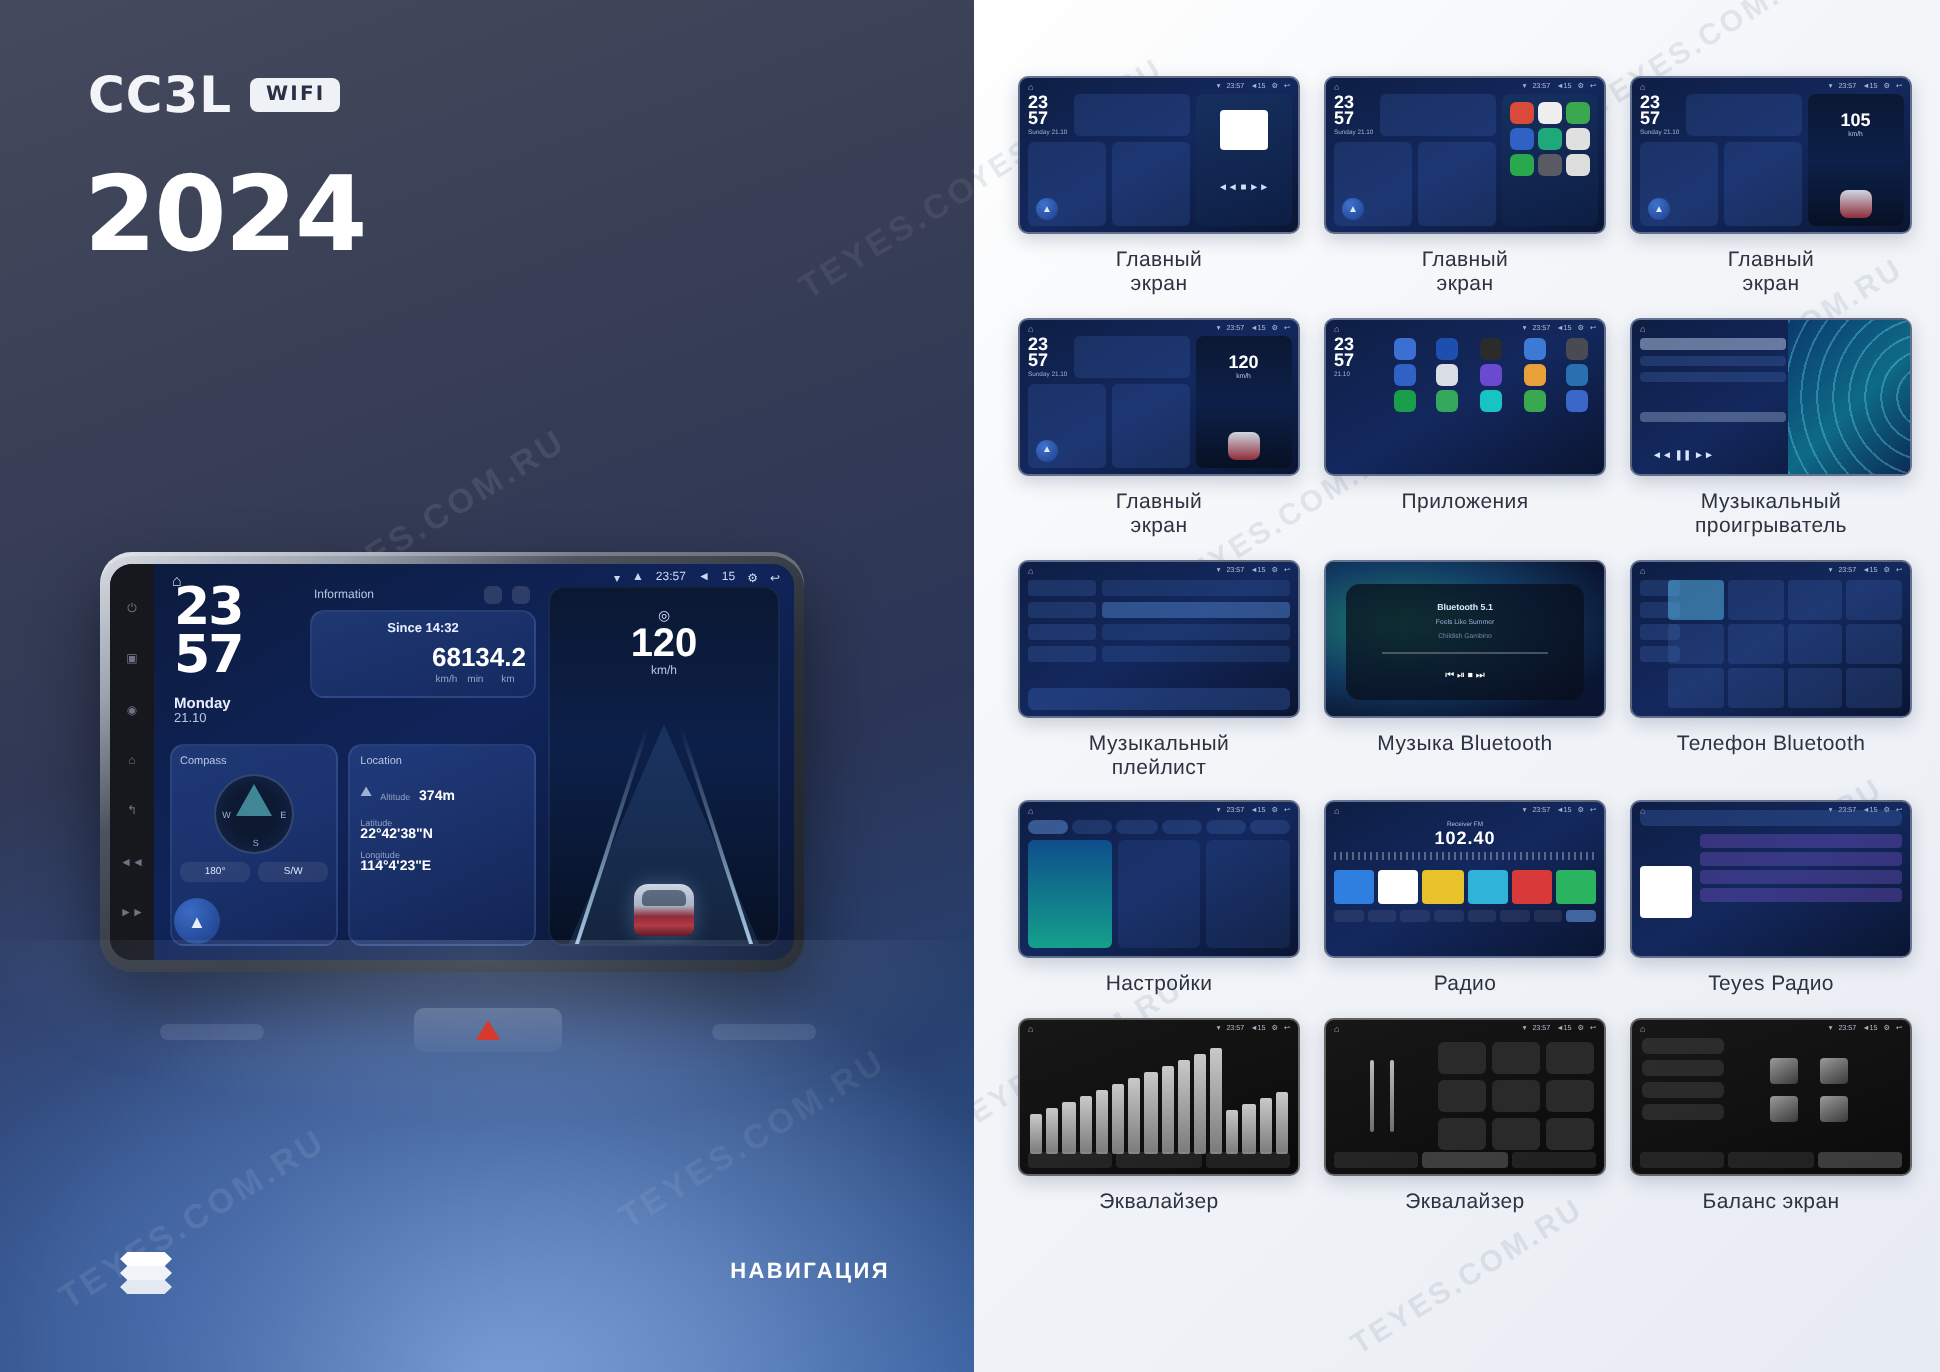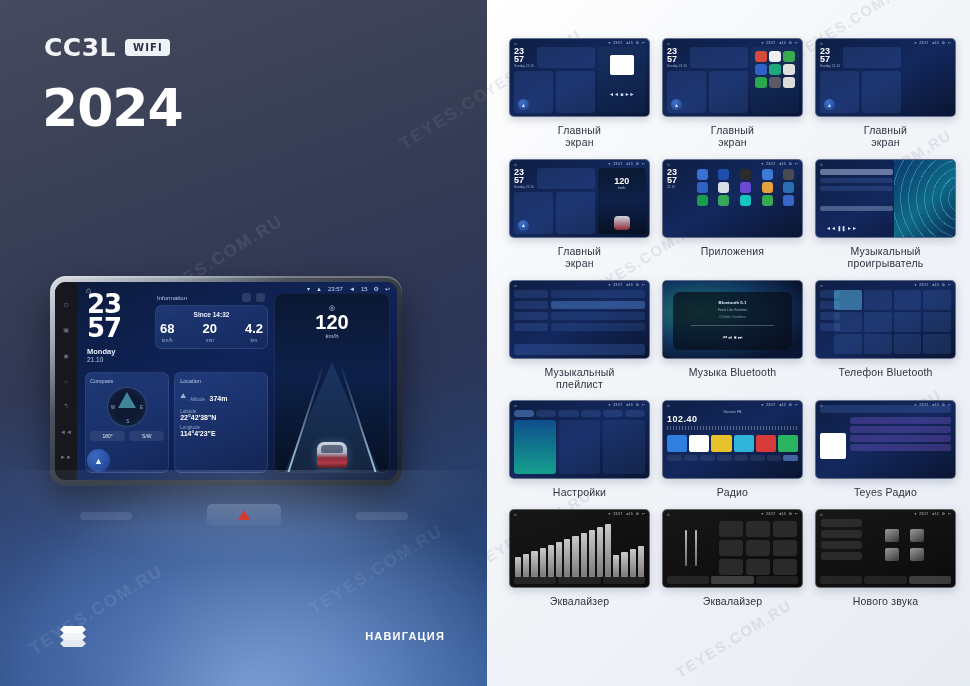--- a/index.html
+++ b/index.html
@@ -107,21 +107,21 @@
   .hu-info .cap .ic i {
     width: 9px; height: 9px; border-radius: 3px; background: rgba(255,255,255,.13);
     display: inline-block;
   }
   .card {
     background: linear-gradient(160deg, rgba(46,78,150,.55), rgba(26,47,102,.5));
     border: 1px solid rgba(140,175,235,.14); border-radius: 7px;
   }
   .hu-trip { padding: 5px 4px; }
   .hu-trip .since { color: #eaf0ff; font-size: 6.5px; text-align: center; font-weight: 600; margin-bottom: 4px; }
-  .hu-trip .vals { display: flex; justify-content: space-between; }
+  .hu-trip .vals { display: flex; justify-content: flex-end; }
   .hu-trip .vals div { text-align: center; }
   .hu-trip .v { color: #fff; font-size: 13px; font-weight: 600; line-height: 1; }
   .hu-trip .u { color: #93a5c9; font-size: 5px; margin-top: 2px; }
   .hu-botrow { display: flex; gap: 5px; flex: 1; }
   .hu-compass { width: 46%; padding: 5px 4px; position: relative; }
   .hu-compass .t, .hu-loc .t { color: #b9c6e2; font-size: 5.5px; margin-bottom: 3px; }
   .rose {
     width: 40px; height: 40px; margin: 1px auto 0; border-radius: 50%;
     background: radial-gradient(circle at 50% 50%, #0d1831 40%, #16264b 100%);
     border: 1px solid rgba(150,190,250,.25); position: relative;
@@ -287,21 +287,21 @@
   .t-bt .sub { color: #9db0d2; font-size: 3.4px; }
   .t-bt .ctrls { display: flex; gap: 7px; color: #fff; font-size: 5px; margin-top: 2px; }
   .t-btbg { position: absolute; inset: 0; background: radial-gradient(ellipse at 28% 40%, #1d7f6e 0%, #123b63 45%, #0a1531 80%); }
   .t-set { position: absolute; inset: 9px 4px 4px 4px; display: flex; flex-direction: column; gap: 3px; }
   .t-set .chips { display: flex; gap: 2px; }
   .t-set .chips span { flex: 1; height: 7px; border-radius: 4px; background: rgba(90,135,215,.2); }
   .t-set .panes { flex: 1; display: flex; gap: 3px; }
   .t-set .panes span { flex: 1; border-radius: 3px; background: rgba(70,110,190,.16); }
   .t-set .panes span.on { background: linear-gradient(180deg,#0e4e8c,#14a08c); }
   .t-radio { position: absolute; inset: 9px 4px 4px 4px; display: flex; flex-direction: column; }
-  .t-radio .freq { color: #fff; font-size: 9px; font-weight: 600; letter-spacing: .5px; }
+  .t-radio .freq { color: #fff; font-size: 9px; font-weight: 600; text-align: center; letter-spacing: .5px; }
   .t-radio .top { color: #a9bddd; font-size: 3.2px; text-align: center; }
   .t-radio .tiles { display: flex; gap: 2px; margin-top: 5px; }
   .t-radio .tiles i { flex: 1; height: 17px; border-radius: 2px; }
   .t-radio .bot { display: flex; gap: 2px; margin-top: 3px; }
   .t-radio .bot i { flex: 1; height: 6px; border-radius: 2px; background: rgba(255,255,255,.08); }
   .t-eq { position: absolute; inset: 10px 5px 10px 5px; display: flex; gap: 2px; align-items: flex-end; }
   .t-eq i { flex: 1; background: linear-gradient(180deg,#c9c9c9,#7a7a7a); border-radius: 1px; width: 2px; }
   .t-eqbar { position: absolute; left: 4px; right: 4px; bottom: 3px; height: 8px; display: flex; gap: 2px; }
   .t-eqbar span { flex: 1; border-radius: 2px; background: rgba(255,255,255,.09); }
   .t-bal { position: absolute; inset: 9px 5px 12px 5px; display: flex; gap: 5px; }
@@ -388,21 +388,21 @@
                       </span>
                     </div>
                     <div class="card hu-trip">
                       <div class="since">Since 14:32</div>
                       <div class="vals">
                         <div>
                           <div class="v">68</div>
                           <div class="u">km/h</div>
                         </div>
                         <div>
-                          <div class="v">20</div>
+                          <div class="v">13</div>
                           <div class="u">min</div>
                         </div>
                         <div>
                           <div class="v">4.2</div>
                           <div class="u">km</div>
                         </div>
                       </div>
                     </div>
                   </div>
                 </div>
@@ -570,20 +570,25 @@
           <div class="t-row">
             <div class="clk">23<br>57<small>Sunday 21.10</small></div>
             <div class="t-card" style="flex:1"></div>
           </div>
           <div class="t-row" style="flex:1">
             <div class="t-card"></div>
                   <div class="t-card"></div>
           </div>
           <div class="t-fab">▲</div>
         </div>
+        <div class="t-rcol" style="background:linear-gradient(180deg,#0b1833,#0d2049 50%,#071124)">
+                   <div style="position:absolute;left:50%;top:8px;transform:translateX(-50%);text-align:center;color:#fff;font-size:9px;font-weight:700">105
+                     <div style="font-size:3.4px;color:#b9c9e8;font-weight:400">km/h</div></div>
+                   <div style="position:absolute;left:50%;bottom:4px;transform:translateX(-50%);width:16px;height:14px;border-radius:4px;background:linear-gradient(180deg,#cfd6e2,#8f2d3a)"></div>
+                 </div>
       </div>
      </div>
      <div class="cap2">Главный<br>экран</div>
         </div>
         <div class="cell">
           <div class="thumb">
        <span class="thome">⌂</span>
        <span class="tbar">
          <span>▾</span>
          <span>23:57</span>
@@ -936,18 +941,18 @@
                   <div class="sq" style="left:22%;top:52%"></div>
                 <div class="sq" style="left:52%;top:52%"></div>
                 </div>
               </div>
               <div class="t-eqbar">
               <span></span>
               <span></span>
               <span style="background:rgba(255,255,255,.2)"></span>
             </div>
      </div>
-     <div class="cap2">Нового звука</div>
+     <div class="cap2">Баланс экран</div>
         </div>
       </div>
   </section>
 
 </div>
 
 </body></html>

